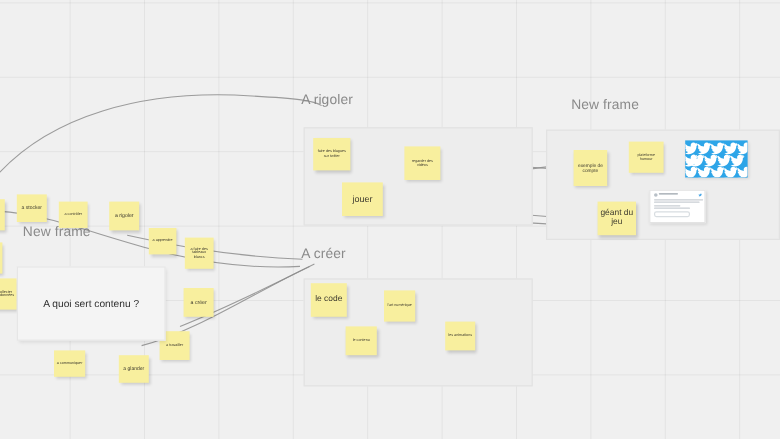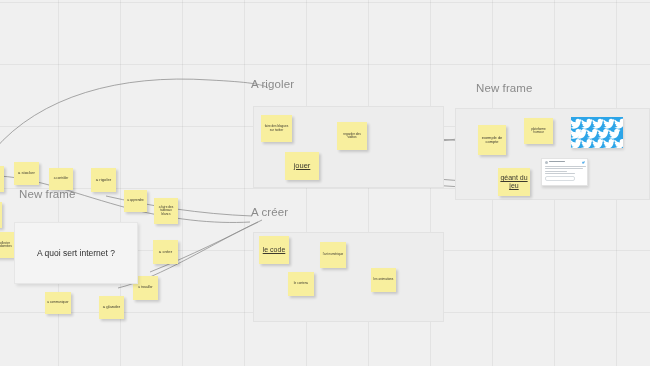--- a/index.html
+++ b/index.html
@@ -33,21 +33,21 @@
   
   .note{
     position:absolute;box-sizing:border-box;
     background:#f8ef9e;
     display:flex;align-items:center;justify-content:center;
     text-align:center;color:#3d3a2e;
     box-shadow:1.5px 2px 2.5px rgba(0,0,0,0.16);
     padding:2px;line-height:1.12;
     overflow:hidden;word-break:break-word;
   }
-  .note.big{font-size:7.5px;text-decoration:underline;}
+  .note.big{font-size:7.5px;}
   .note.small{font-size:3.4px;}
   .note.tiny{font-size:3.1px;}
 
   
   .card{
     position:absolute;background:#f4f4f4;border:1px solid #e6e6e6;
     box-sizing:border-box;display:flex;align-items:center;justify-content:center;
     box-shadow:1.5px 2px 3px rgba(0,0,0,0.10);
     color:#2f2f2f;
   }
@@ -183,15 +183,15 @@
   <div class="note tiny" id="note-a-collecter-des-donnees" style="left:-8px;top:232px;width:22px;height:26px;">a collecter des données</div>
 
   <div class="note small" id="note-a-creer" style="left:153px;top:240px;width:25px;height:24px;font-size:4.3px;">a créer</div>
 
   <div class="note tiny" id="note-a-travailler" style="left:133px;top:276px;width:25px;height:24px;">a travailler</div>
 
   <div class="note tiny" id="note-a-communiquer" style="left:45px;top:292px;width:26px;height:22px;">a communiquer</div>
 
   <div class="note tiny" id="note-a-glander" style="left:99px;top:296px;width:25px;height:23px;font-size:4.2px;">a glander</div>
 
-  <div class="card" id="question-card" style="left:14px;top:222px;width:124px;height:62px;">A quoi sert internet ?</div>
+  <div class="card" id="question-card" style="left:14px;top:222px;width:124px;height:62px;">A quoi sert contenu ?</div>
 
 </div>
 
 </body></html>

